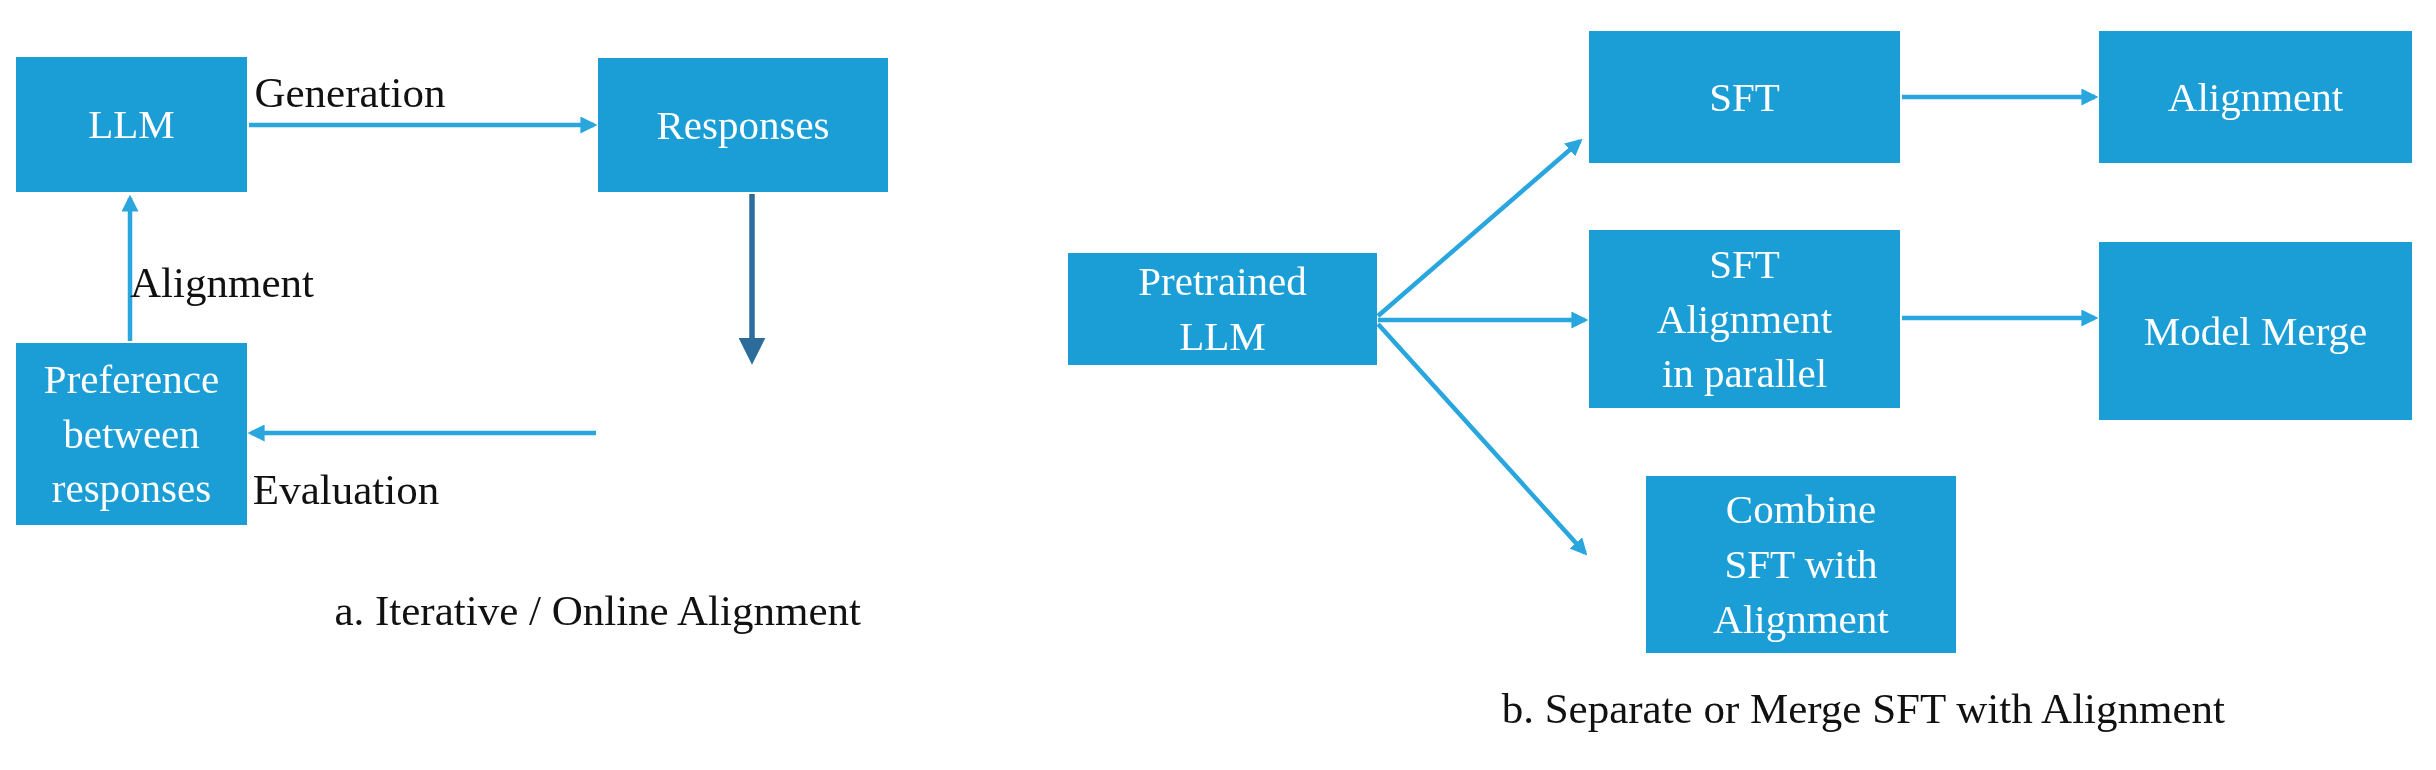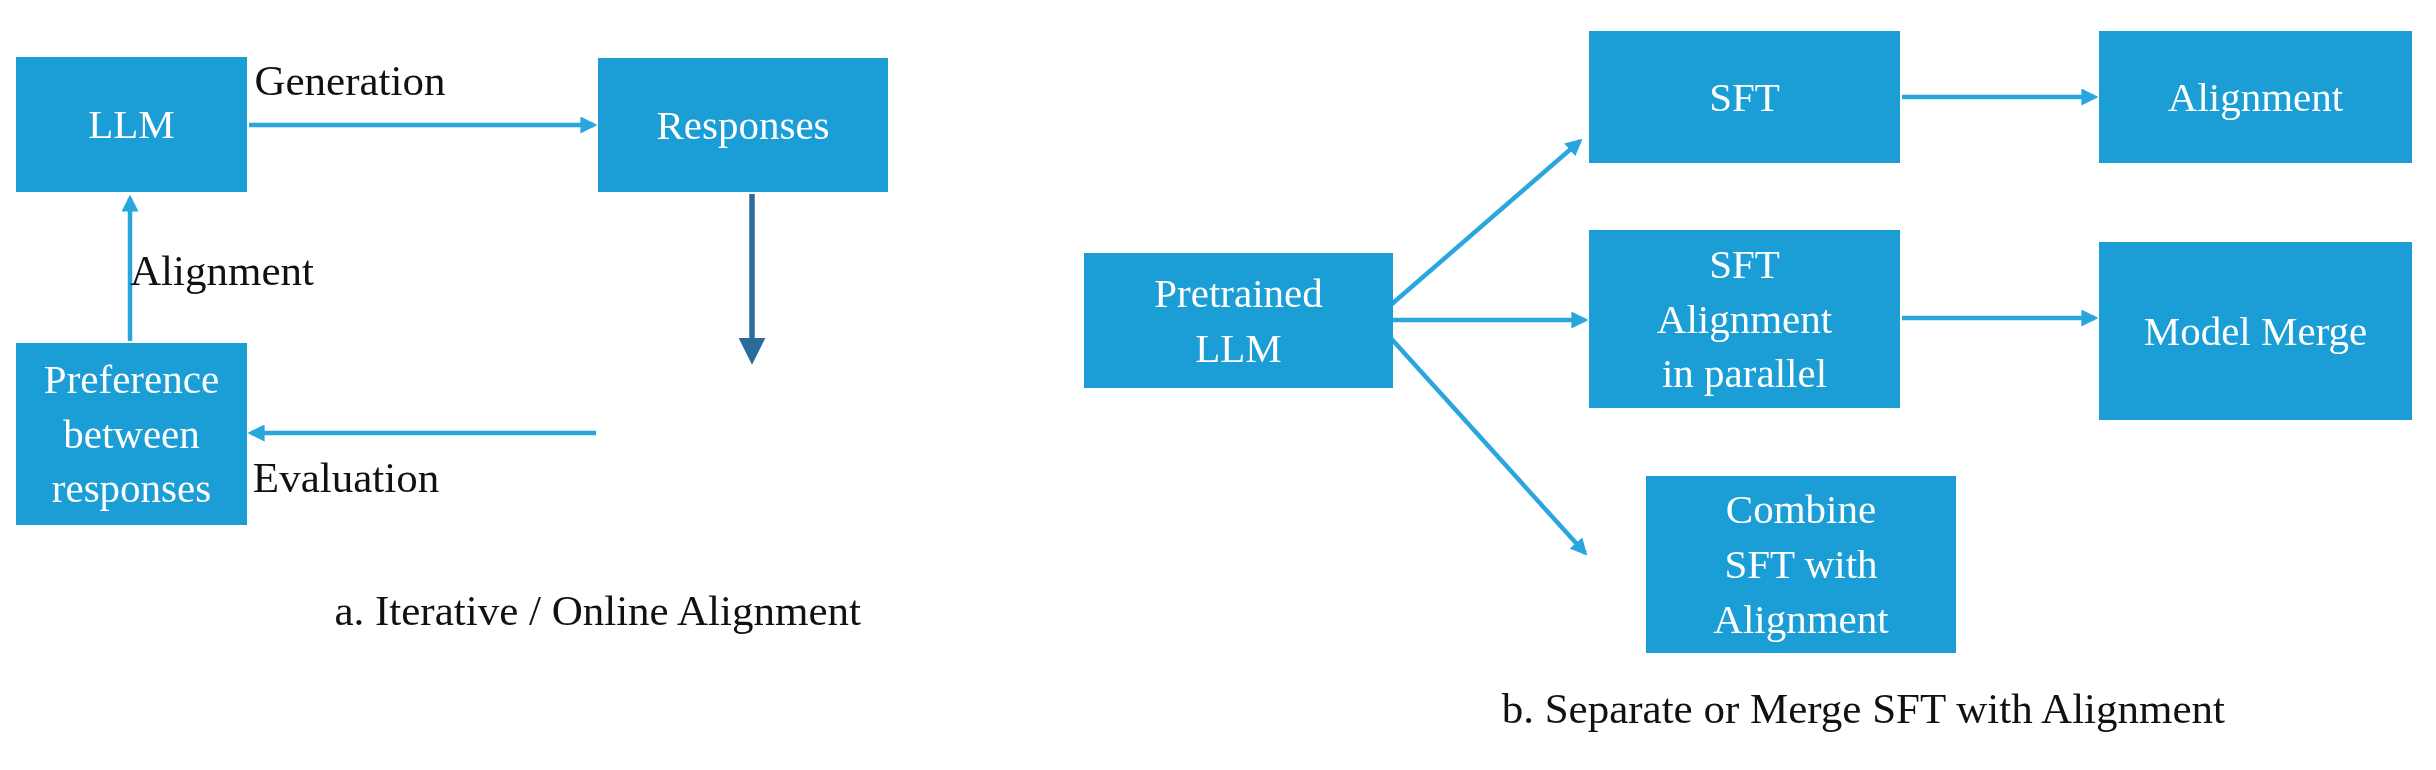--- a/index.html
+++ b/index.html
@@ -22,20 +22,21 @@
     display: flex; align-items: center; justify-content: center;
     text-align: center;
     font-size: 41px; line-height: 1.34;
     white-space: pre-line;
   }
   .lbl {
     position: absolute;
     color: var(--label-text, #111111);
     font-size: 43px;
     text-align: center;
+    margin-top: 12px;
   }
   .caption {
     position: absolute;
     color: var(--label-text, #111111);
     font-size: 43px;
     text-align: right;
   }
 </style>
 </head>
 <body>
@@ -74,21 +75,21 @@
 
 
   <div class="lbl" style="left:250px; top:56px; width:200px;">Generation</div>
 
   <div class="lbl" style="left:122px; top:246px; width:200px;">Alignment</div>
 
   <div class="lbl" style="left:246px; top:453px; width:200px;">Evaluation</div>
 
   <div class="caption" style="left:61px; top:586px; width:800px;">a. Iterative / Online Alignment</div>
 
-  <div class="box" style="left:1068px; top:253px; width:309px; height:135px;margin-left:16px;">Pretrained
+  <div class="box" style="left:1068px; top:253px; width:309px; height:112px;">Pretrained
 LLM</div>
 
   <div class="box" style="left:1589px; top:31px; width:311px; height:132px;">SFT</div>
 
   <div class="box" style="left:2099px; top:31px; width:313px; height:132px;">Alignment</div>
 
   <div class="box" style="left:1589px; top:230px; width:311px; height:178px;">SFT
 Alignment
 in parallel</div>
 

